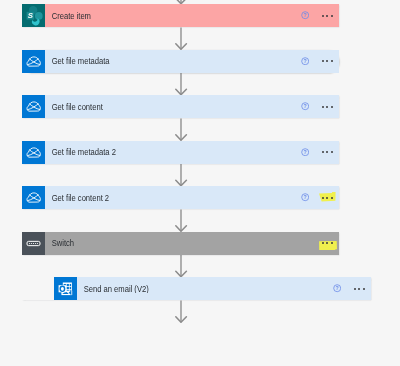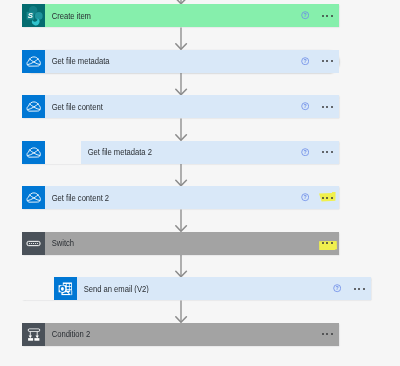--- a/index.html
+++ b/index.html
@@ -14,38 +14,38 @@
   .arrows{position:absolute;left:0;top:0;pointer-events:none;}
 
   .card{
     position:absolute;left:22.4px;width:316.8px;height:23.2px;
     display:flex;align-items:stretch;
     box-shadow:0.6px 0.6px 1.4px rgba(90,95,100,0.30);
   }
   .card-0{top:4px;}
   .card-1{top:49.5px;border-radius:11px;}
   .card-2{top:95px;text-decoration:underline;}
-  .card-3{top:140.5px;gap:36px;}
+  .card-3{top:140.5px;}
   .card-4{top:186px;}
   .card-5{top:231.5px;}
   .card-6{top:277px;padding-left:32px;}
   .card-7{top:322.5px;}
 
   .icon-box{width:23px;height:23px;flex:0 0 23px;display:block;position:relative;}
   .app-icon{display:block;width:23px;height:23px;}
 
   
   .card-0 .icon-box{background:#046C70;}
   .card-1 .icon-box,.card-2 .icon-box,.card-3 .icon-box,
   .card-4 .icon-box,.card-6 .icon-box{background:#0077D4;}
   .card-5 .icon-box,.card-7 .icon-box{background:#4A5159;}
 
   .body{flex:1 1 auto;display:flex;align-items:center;min-width:0;}
   
-  .card-0 .body{background:#86efac;}
+  .card-0 .body{background:#fca5a5;}
   .card-1 .body,.card-2 .body,.card-3 .body,
   .card-4 .body,.card-6 .body{background:#D9E8F8;}
   .card-5 .body,.card-7 .body{background:#a3a3a3;}
 
   .ttl{
     flex:1 1 auto;font-size:8.45px;line-height:1;color:#2a2e33;
     padding-left:7.4px;white-space:nowrap;overflow:hidden;
     letter-spacing:-0.02px;
     position:relative;top:0.55px;
     transform:scaleX(0.905);transform-origin:left center;
@@ -311,38 +311,13 @@
         <span class="dots-wrap">
           <span class="dots">
               <i></i>
               <i></i>
               <i></i>
             </span>
         </span>
       </span>
     </span>
   </div>
-  <div class="card card-7">
-    <span class="icon-box">
-      <svg class="app-icon" viewBox="0 0 23 23" xmlns="http://www.w3.org/2000/svg">
-        <path d="M7.35 7.05 L16.6 7.05" fill="none" stroke="#ffffff" stroke-width="3.3" stroke-linecap="round"></path>
-        <path d="M7.4 7.05 L16.55 7.05" fill="none" stroke="#4A5159" stroke-width="1.75" stroke-linecap="round"></path>
-        <path d="M8.3 8.6 L8.3 12.9 M15.2 8.6 L15.2 12.9" stroke="#ffffff" stroke-width="0.85" fill="none"></path>
-        <path d="M6.6 12.5 L8.3 15.3 L10.0 12.5 Z" fill="#ffffff"></path>
-        <path d="M13.5 12.5 L15.2 15.3 L16.9 12.5 Z" fill="#ffffff"></path>
-        <rect x="6.1" y="15.1" width="5.0" height="2.6" fill="#ffffff"></rect>
-        <rect x="12.4" y="15.1" width="5.0" height="2.6" fill="#ffffff"></rect>
-      </svg>
-    </span>
-    <span class="body">
-      <span class="ttl">Condition 2</span>
-      <span class="ops">
-        <span class="dots-wrap">
-          <span class="dots">
-              <i></i>
-              <i></i>
-              <i></i>
-            </span>
-        </span>
-      </span>
-    </span>
-  </div>
 </div>
 
 </body></html>

